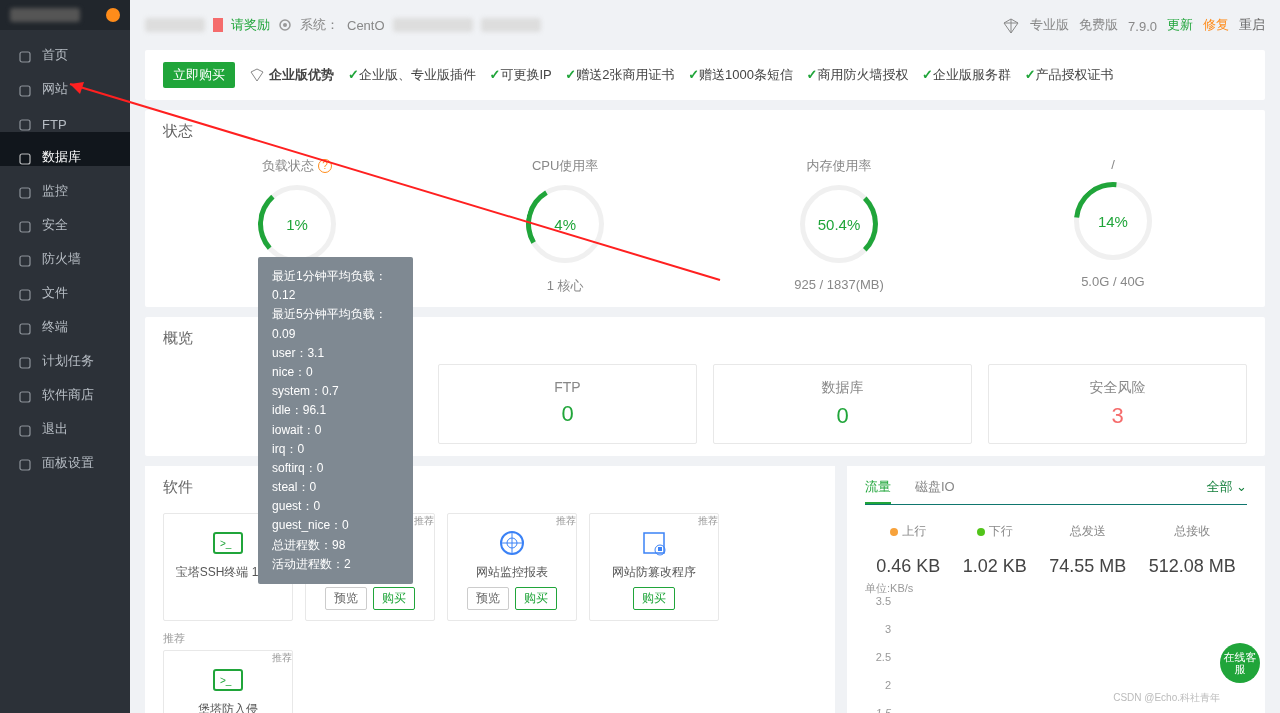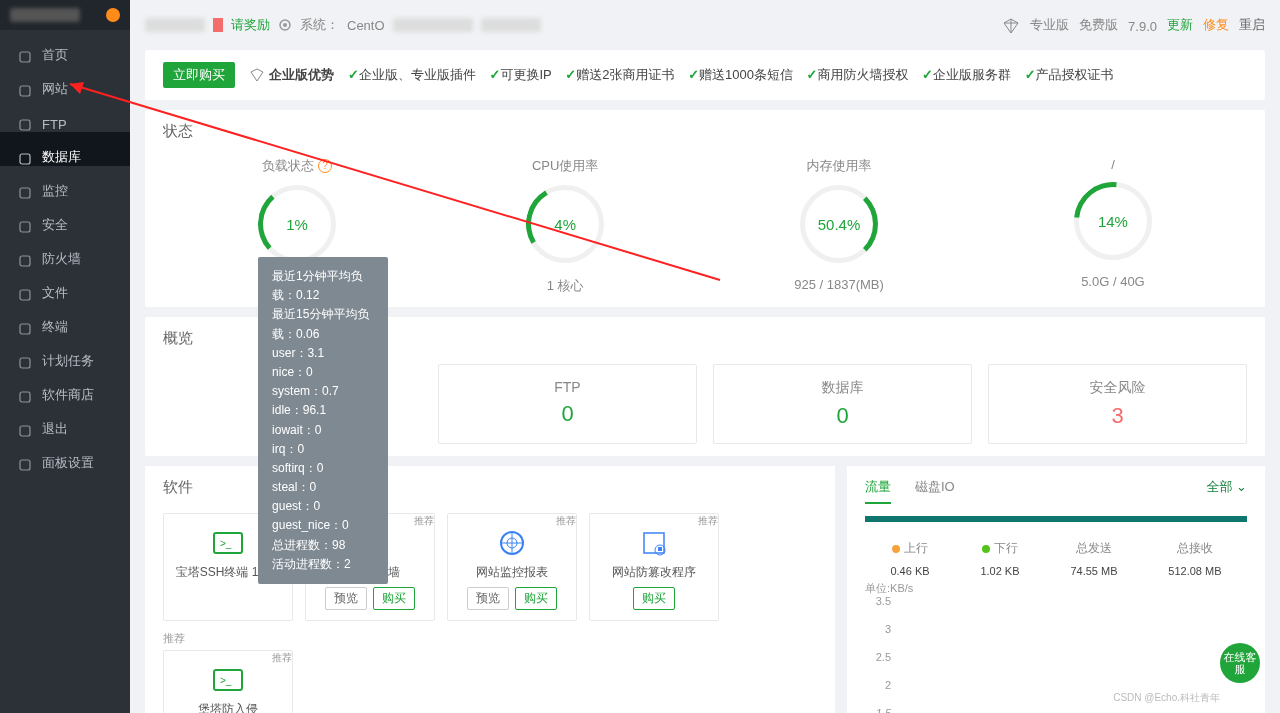--- a/index.html
+++ b/index.html
@@ -30,48 +30,48 @@
 .check{color:#20a53a;font-weight:bold}
 .sec-title{font-size:15px;color:#666;margin-bottom:16px}
 .gauges{display:flex;justify-content:space-around;align-items:flex-start}
 .gwrap{text-align:center;position:relative}
 .g-label{color:#888;margin-bottom:10px;display:flex;align-items:center;justify-content:center;gap:4px}
 .g-help{width:14px;height:14px;border:1px solid #ff8c1a;border-radius:50%;color:#ff8c1a;font-size:10px;line-height:12px}
 .ring{width:78px;height:78px;border-radius:50%;border:5px solid #f0f0f0;display:flex;align-items:center;justify-content:center;margin:0 auto;position:relative}
 .ring .arc{position:absolute;inset:-5px;border-radius:50%;border:5px solid transparent}
 .ring .val{color:#20a53a;font-size:15px}
 .g-sub{color:#888;margin-top:14px}
-.tip{position:absolute;top:100px;left:0;background:#7f8992;color:#fff;font-size:12px;padding:10px 14px;border-radius:2px;text-align:left;z-index:50;width:130px;line-height:1.6}
+.tip{position:absolute;top:100px;left:0;background:#7f8992;color:#fff;font-size:12px;padding:10px 14px;border-radius:2px;text-align:left;z-index:50;width:155px;line-height:1.6}
 .overview{display:flex;gap:16px}
 .ov-card{flex:1;border:1px solid #e8e8e8;text-align:center;padding:14px 0;border-radius:2px}
 .ov-card .t{color:#888;font-size:14px}
 .ov-card .n{font-size:22px;margin-top:6px}
 .ov-g{color:#20a53a}
 .ov-r{color:#f56c6c}
 .row{display:flex;gap:12px;margin-top:10px}
 .soft{flex:0 0 690px;background:#fff;padding:12px 18px}
 .soft-grid{display:flex;gap:12px;flex-wrap:wrap}
 .scard{width:130px;border:1px solid #e8e8e8;border-radius:2px;text-align:center;padding:10px 0;position:relative}
 .scard .tag{position:absolute;top:0;right:0;font-size:10px;color:#999}
 .scard .icon{width:36px;height:30px;margin:4px auto;display:flex;align-items:center;justify-content:center}
 .scard .name{font-size:12px;color:#555;margin:6px 0}
 .scard .btns{display:flex;gap:6px;justify-content:center}
 .sbtn{border:1px solid #ccc;font-size:12px;padding:2px 8px;border-radius:2px;cursor:pointer;color:#666}
 .sbtn.g{border-color:#20a53a;color:#20a53a}
 .traffic{flex:1;background:#fff;padding:12px 18px}
-.tabs{display:flex;gap:24px;border-bottom:6px solid #0f766e;padding-bottom:20px}
+.tabs{display:flex;gap:24px;border-bottom:1px solid #0f766e;padding-bottom:8px}
 .tab{color:#888;cursor:pointer}
 .tab.act{color:#20a53a;border-bottom:2px solid #20a53a;padding-bottom:6px;margin-bottom:-8px}
 .all{margin-left:auto;color:#15803d}
 .tstats{display:flex;justify-content:space-around;margin:18px 0}
 .ts{text-align:center}
 .ts .lbl{color:#888;font-size:12px;display:flex;align-items:center;justify-content:center;gap:4px}
 .dot-o{width:8px;height:8px;background:#f7a23b;border-radius:50%;display:inline-block}
 .dot-g{width:8px;height:8px;background:#52c41a;border-radius:50%;display:inline-block}
-.ts .val{font-size:11px;margin-top:8px}
+.ts .val{font-size:18px;margin-top:16px}
 .chart{height:150px;position:relative;font-size:11px;color:#999}
 .yaxis{position:absolute;left:0;top:0;bottom:0;width:30px}
 .ylab{position:absolute;right:4px}
 .unit{position:absolute;left:0;top:-14px}
 .fab{position:fixed;right:20px;bottom:30px;width:40px;height:40px;border-radius:50%;background:#20a53a;color:#fff;font-size:11px;display:flex;align-items:center;justify-content:center;text-align:center;line-height:1.1;cursor:pointer}
 .watermark{position:fixed;right:60px;bottom:8px;color:#bbb;font-size:10px}
 .redline{position:absolute;pointer-events:none;z-index:100}
 svg{display:block}
 </style>
 </head>
@@ -208,21 +208,21 @@
       <div class="gauges" id="gauges">
           <div class="gwrap">
             <div class="g-label">负载状态<span class="g-help">?</span></div>
             <div class="ring">
               <div class="arc" style="border-top-color:#20a53a;transform:rotate(-86.4deg)"></div>
               <span class="val">1%</span>
             </div>
             <div class="g-sub"></div>
             <div class="tip">
               <div>最近1分钟平均负载：0.12</div>
-              <div>最近15分钟平均负载：0.06</div>
+              <div>最近5分钟平均负载：0.09</div>
               <div>user：3.1</div>
               <div>nice：0</div>
               <div>system：0.7</div>
               <div>idle：96.1</div>
               <div>iowait：0</div>
               <div>irq：0</div>
               <div>softirq：0</div>
               <div>steal：0</div>
               <div>guest：0</div>
               <div>guest_nice：0</div>

